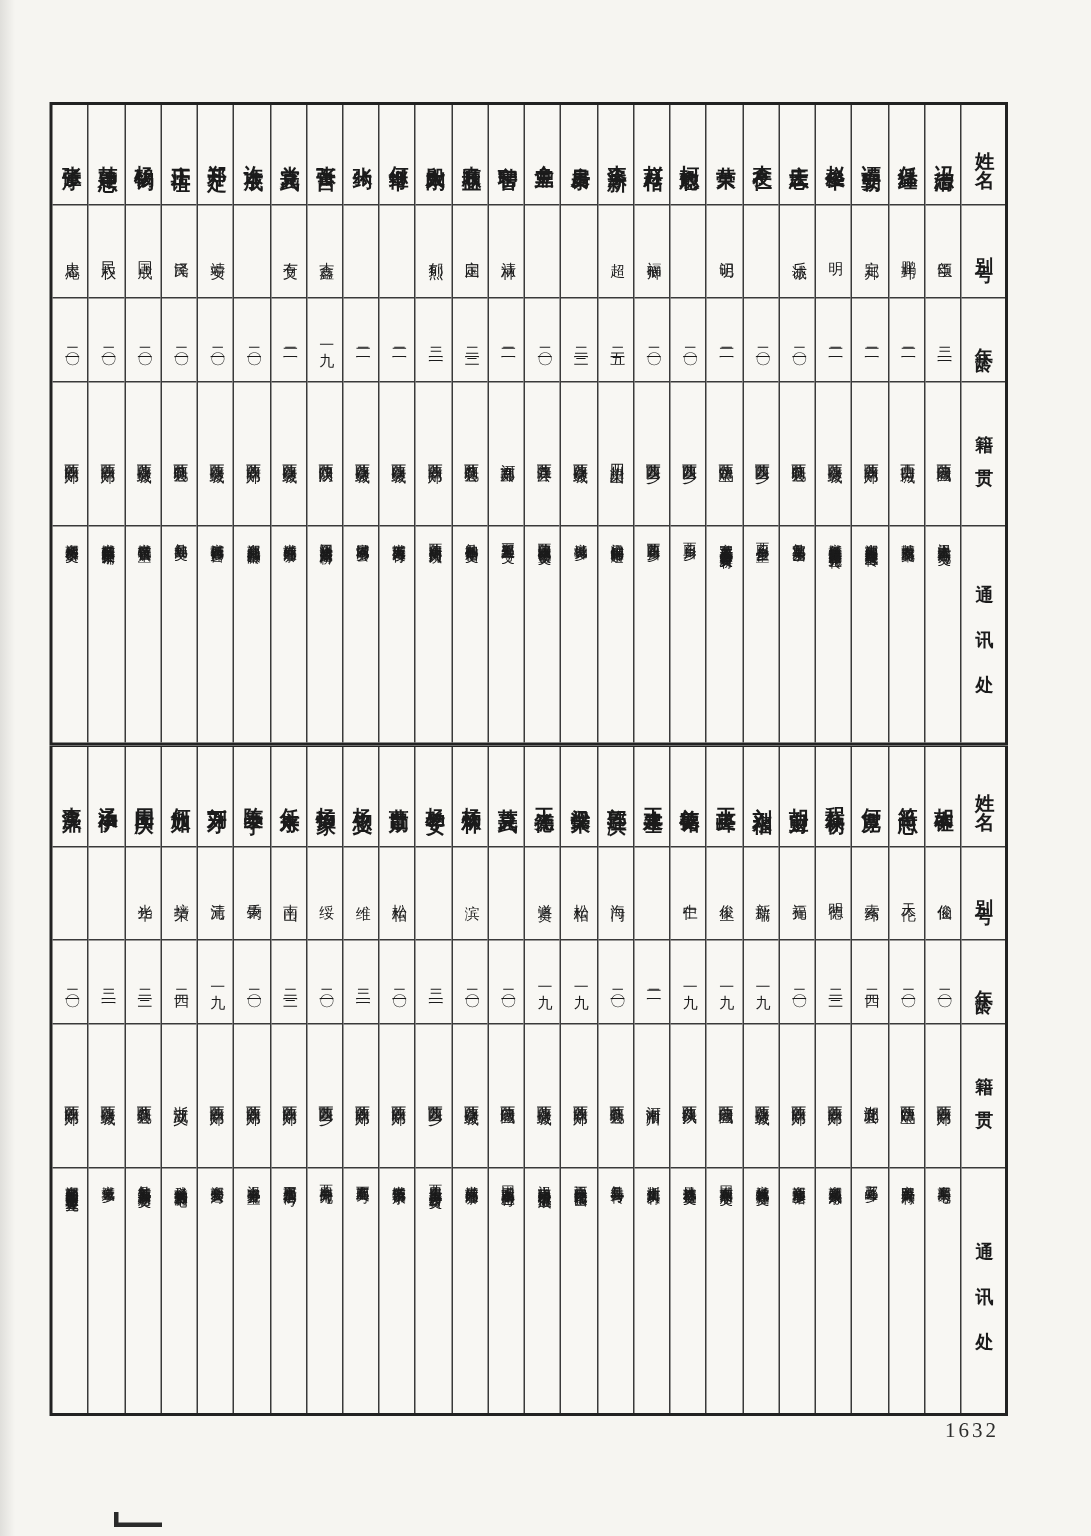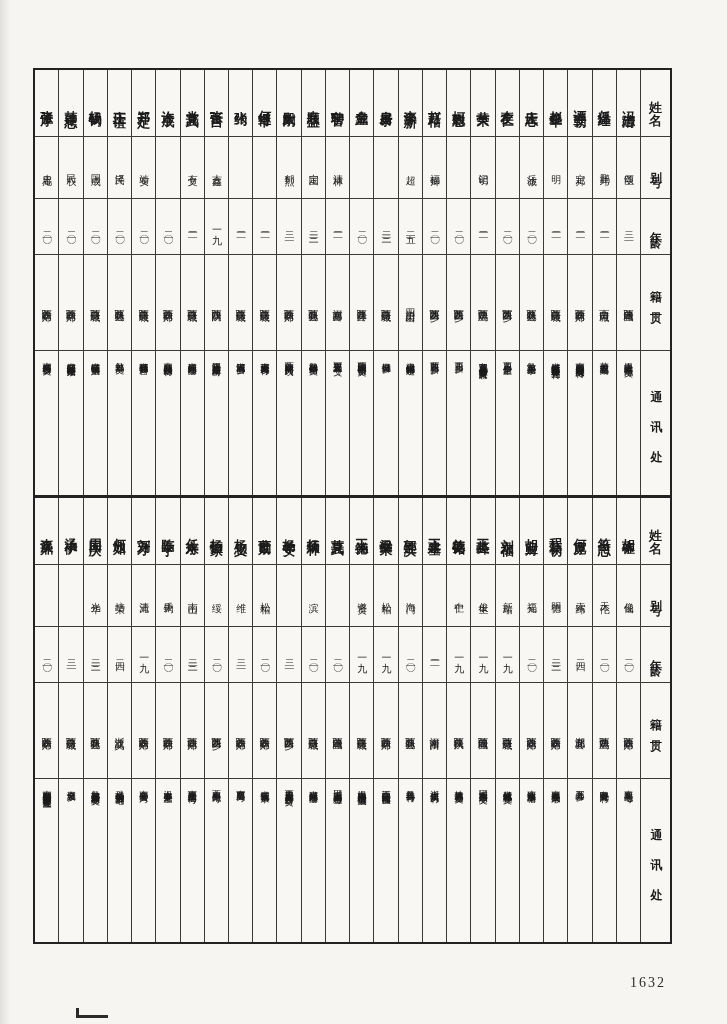--- a/index.html
+++ b/index.html
@@ -49,21 +49,21 @@
   .c-addr{flex:1 1 auto;align-items:flex-start;padding-top:4px;}
   .c-addr span{font-size:9px;letter-spacing:0.5px;line-height:1.15;}
   
   .hcol .c-name span{letter-spacing:12px;font-size:13px;}
   .hcol .c-alias span{font-weight:700;letter-spacing:6px;font-size:12px;}
   .hcol .c-age span{font-weight:700;letter-spacing:6px;font-size:12px;}
   .hcol .c-native span{font-weight:700;letter-spacing:22px;font-size:12px;}
   .hcol .c-addr{align-items:center;}
   .hcol .c-addr span{font-weight:700;letter-spacing:30px;font-size:12px;}
   .page-number{
-    position:absolute;top:975px;left:630px;
+    position:absolute;top:947px;left:630px;
     font-family:"Liberation Serif","DejaVu Serif",serif;
     font-size:14px;letter-spacing:2px;color:#2c2c2c;text-align:center;
   }
   .artifact-corner{
     position:absolute;left:76px;top:1008px;width:32px;height:10px;
     border-left:3px solid #2a2a2a;border-bottom:3px solid #2a2a2a;
     box-sizing:border-box;
   }
 </style>
 </head>

